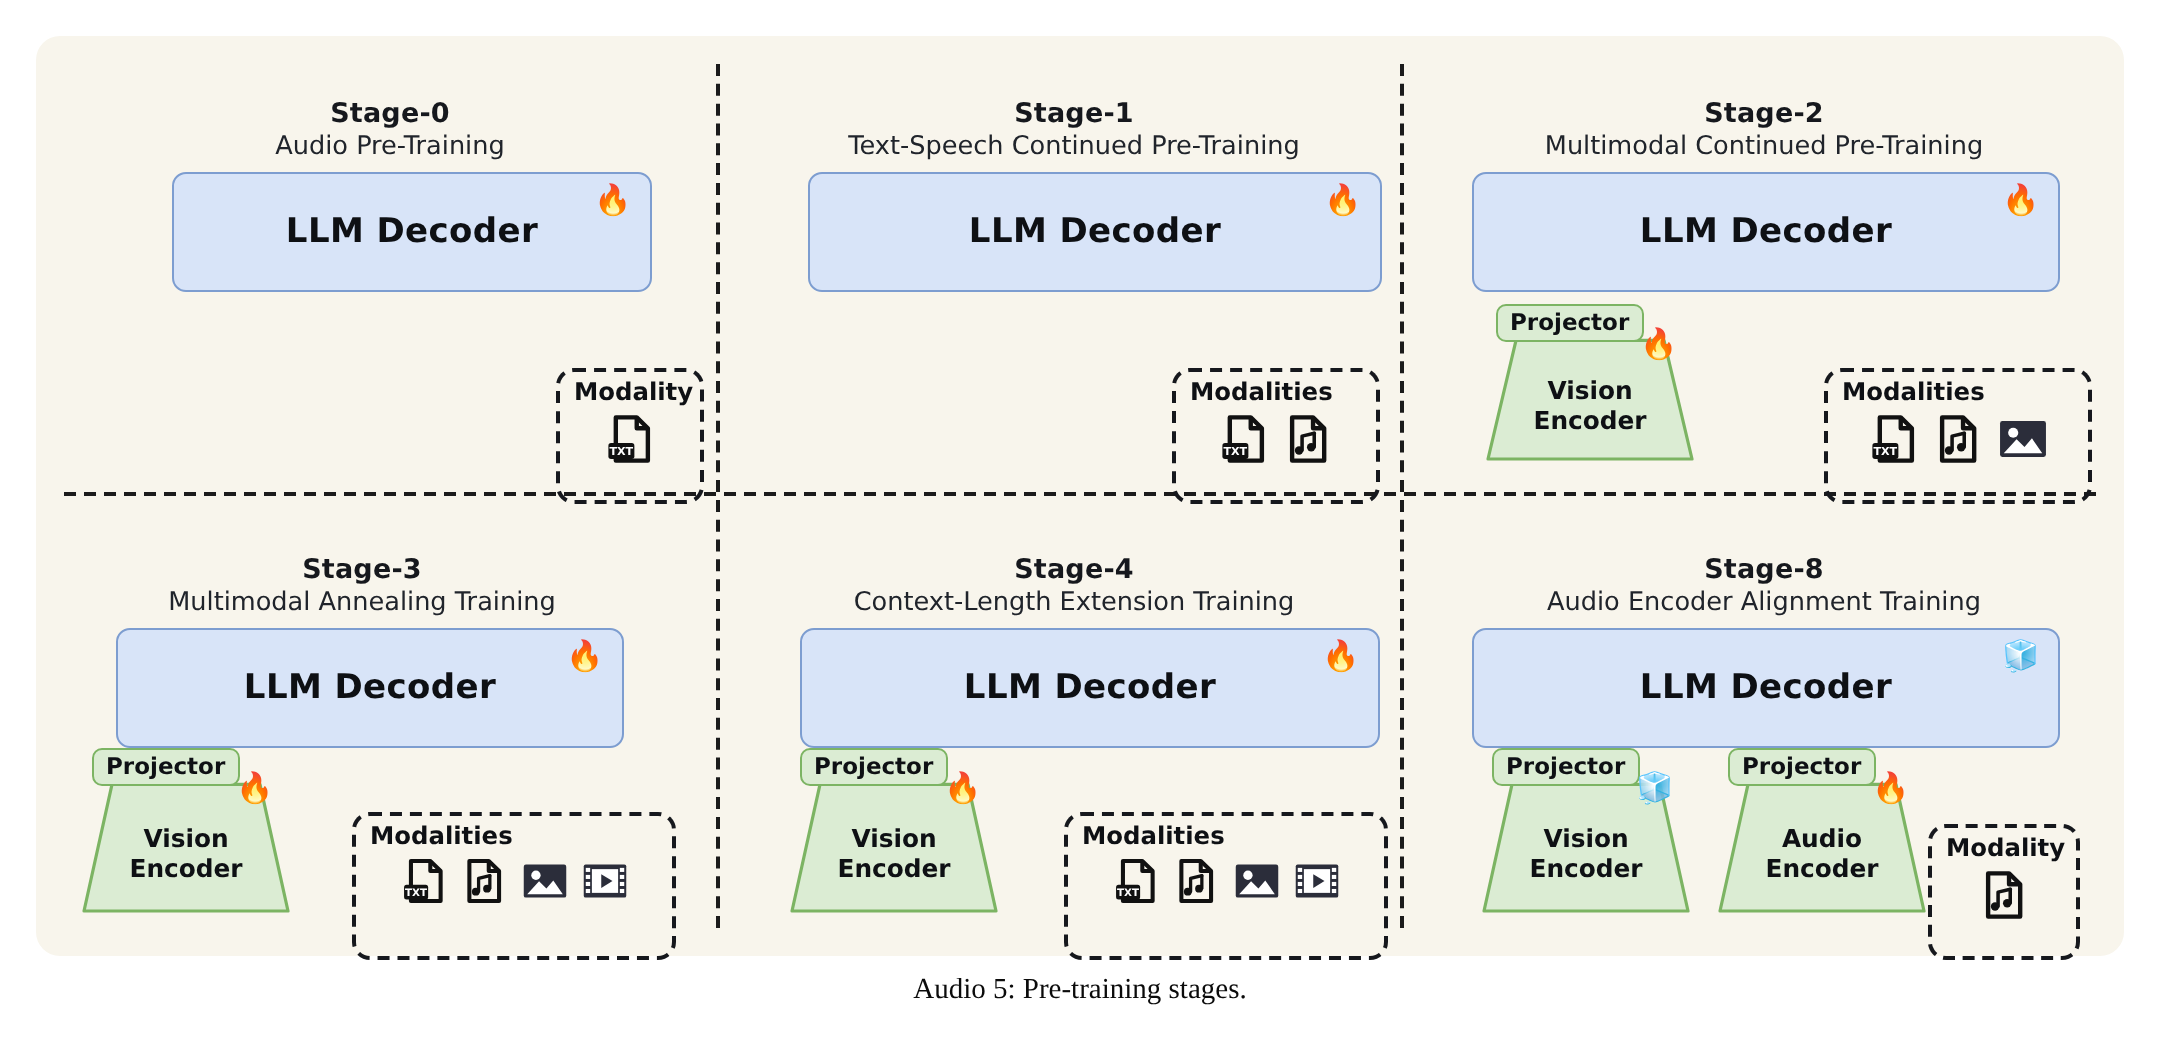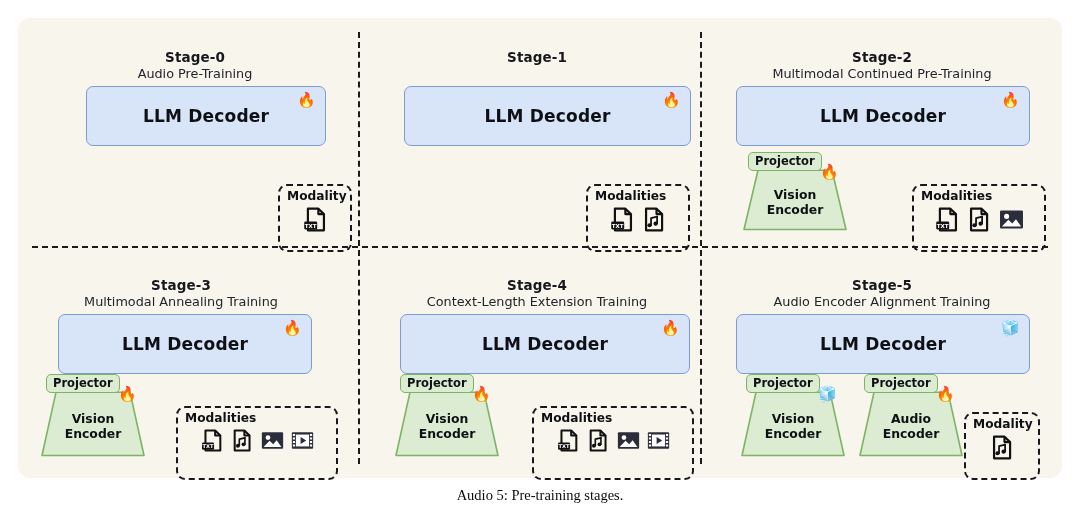--- a/index.html
+++ b/index.html
@@ -126,20 +126,21 @@
       <path d="M7 3.2h12.4L26 9.6V28.8H7z" fill="none" stroke="#111111" stroke-width="2.6" stroke-linejoin="round"></path>
       <path d="M19.4 3.2v6.4H26" fill="none" stroke="#111111" stroke-width="2.6" stroke-linejoin="round"></path>
       <rect x="2.6" y="18.4" width="15.4" height="9.4" rx="1.6" fill="#111111"></rect>
       <text x="10.3" y="25.6" font-family="DejaVu Sans, sans-serif" font-size="6.6" font-weight="bold" fill="#ffffff" text-anchor="middle">TXT</text>
     </svg>
             </div>
            </div>
         </div>
         <div class="panel" style="left: 356px; top: 14px; width: 326px; height: 214px;">
           <div class="stage-title">Stage-1</div>
+          <div class="stage-sub">Text-Speech Continued Pre-Training</div>
           <div class="llm-box" style="position:absolute;left:30px;top:54px;width:285px;">
              <span class="llm-label">LLM Decoder</span>
              <span class="state-emoji">🔥</span>
            </div>
           <div class="mod-box" style="left:212px;top:152px;width:104px;height:68px;">
              <div class="mod-title">Modalities</div>
              <div class="mod-icons">
               <svg class="ic" width="27" height="27" viewBox="0 0 32 32">
       <path d="M7 3.2h12.4L26 9.6V28.8H7z" fill="none" stroke="#111111" stroke-width="2.6" stroke-linejoin="round"></path>
       <path d="M19.4 3.2v6.4H26" fill="none" stroke="#111111" stroke-width="2.6" stroke-linejoin="round"></path>
@@ -322,21 +323,21 @@
                   <rect x="25.5" y="12.1" width="2.8" height="2.6"></rect>
         <rect x="25.5" y="16.6" width="2.8" height="2.6"></rect>
                   <rect x="25.5" y="21.1" width="2.8" height="2.6"></rect>
       </g>
       <path d="M13.6 11.6l7.2 4.4-7.2 4.4z" fill="#2b2d3a"></path>
     </svg>
             </div>
            </div>
         </div>
         <div class="panel" style="left: 698px; top: 242px; width: 332px; height: 214px;">
-          <div class="stage-title">Stage-5</div>
+          <div class="stage-title">Stage-8</div>
           <div class="stage-sub">Audio Encoder Alignment Training</div>
           <div class="llm-box" style="position:absolute;left:20px;top:54px;width:292px;">
              <span class="llm-label">LLM Decoder</span>
              <span class="state-emoji">🧊</span>
            </div>
           <div class="enc-group" style="left:24px;top:112px;width:106px;">
                <div style="padding-left:6px;">
                  <span class="projector">Projector</span>
                </div>
                <div class="trap-wrap">

